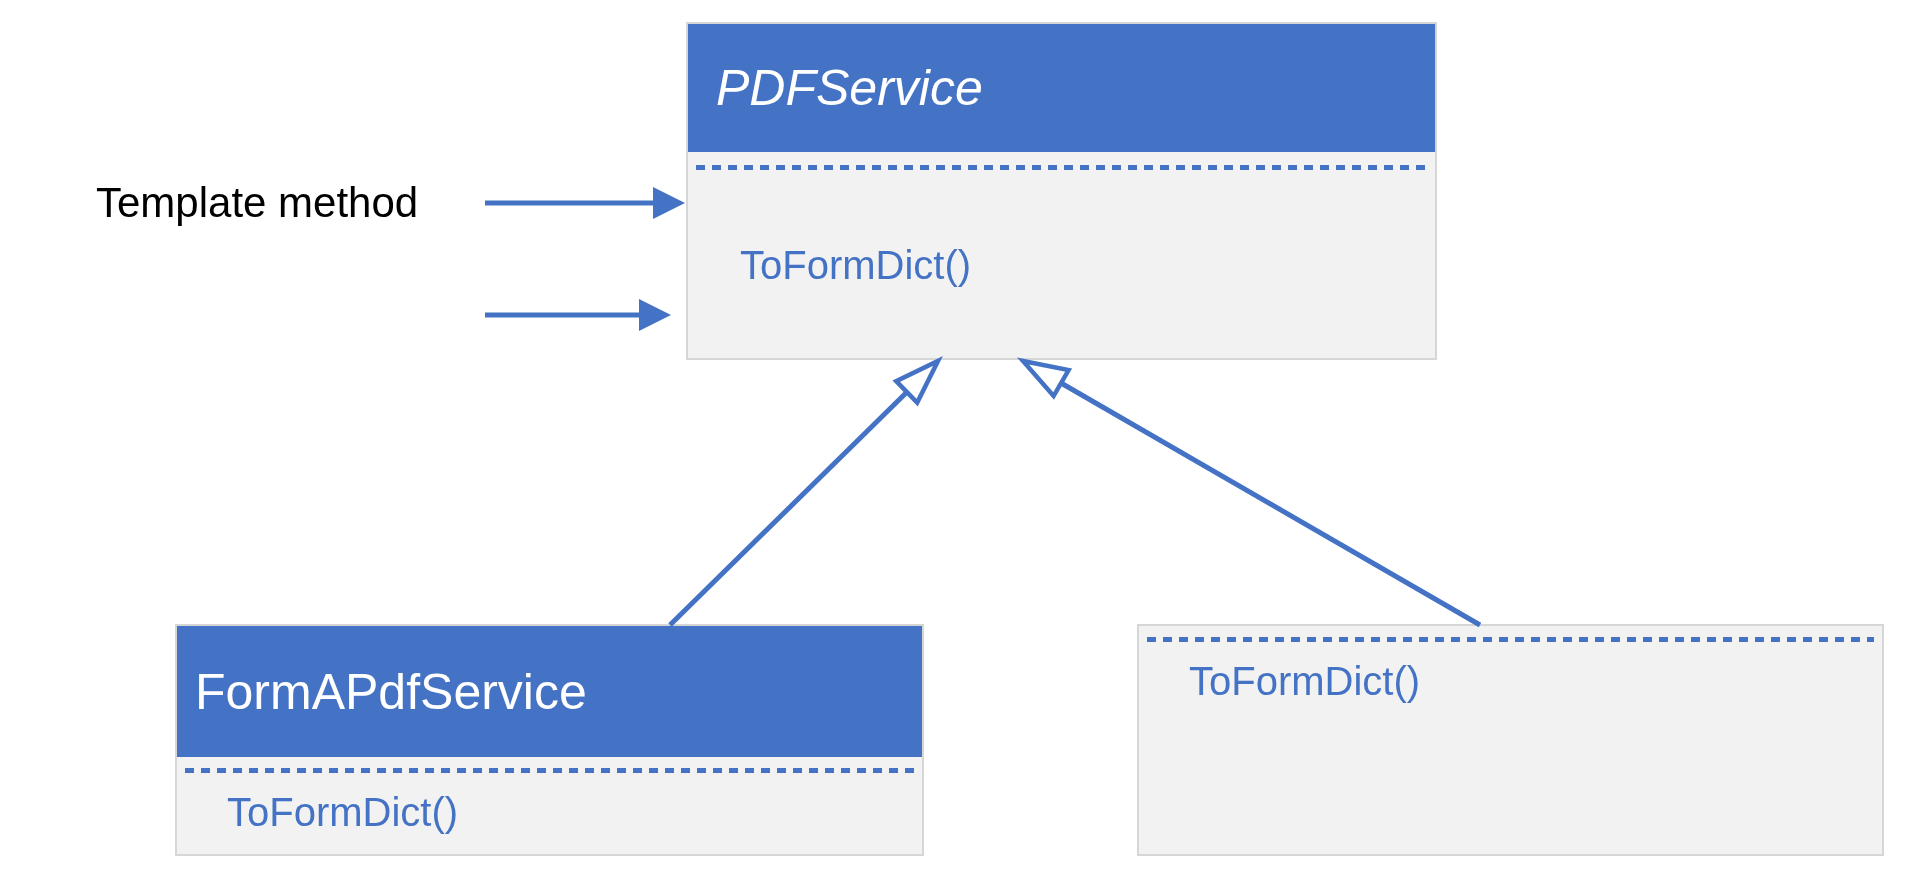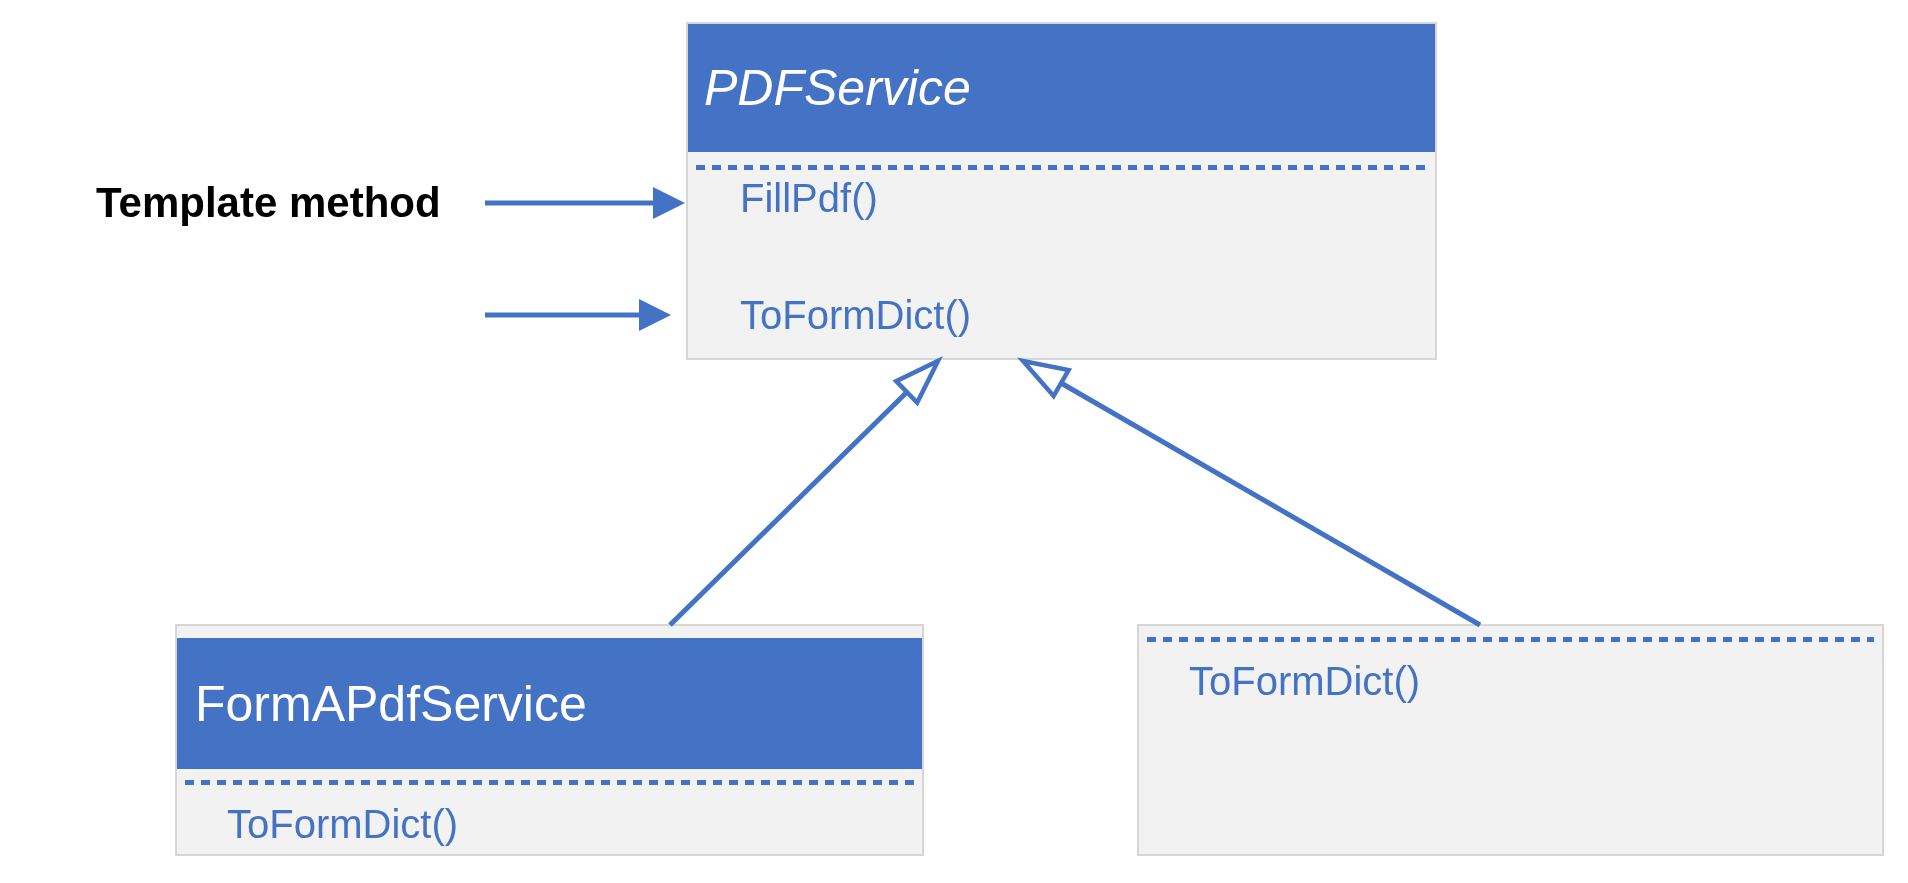--- a/index.html
+++ b/index.html
@@ -25,21 +25,21 @@
   
   .uml-class {
     position: absolute;
     border: 2px solid var(--box-border);
     background: var(--body-fill);
   }
   .uml-header {
     background: var(--header-fill);
     display: flex;
     align-items: center;
-    padding-left: 16px;
+    padding-left: 28px;
   }
   .class-name {
     color: #ffffff;
     font-size: 50px;
     letter-spacing: 0px;
     white-space: nowrap;
   }
   .abstract-name { font-style: italic; }
 
   .dashed-separator {
@@ -62,32 +62,32 @@
 
   
   .box-pdfservice { left: 686px; top: 22px; width: 751px; height: 338px; }
   .box-pdfservice .uml-header { height: 128px; }
   .box-pdfservice .method-first  { margin: 6px 0 0 52px; }
   .box-pdfservice .method-second { margin: 73px 0 0 52px; }
 
   
   .box-forma { left: 175px;  top: 624px; width: 749px; height: 232px; }
   .box-formb { left: 1137px; top: 624px; width: 747px; height: 232px; }
-  .box-forma .uml-header, .box-formb .uml-header { height: 131px; padding-left: 18px; margin-top: 12px; }
+  .box-forma .uml-header, .box-formb .uml-header { height: 131px; padding-left: 18px; }
   .box-forma .method-first, .box-formb .method-first { margin: 17px 0 0 50px; }
 
   
   .annotation {
     position: absolute;
     color: var(--label-text);
     font-size: 42px;
     line-height: 52px;
     white-space: nowrap;
   }
-  .annotation-template  { left: 96px; top: 177px; font-weight: bold; }
+  .annotation-template  { left: 96px; top: 177px; }
   .annotation-primitive { left: 95px; top: 289px; }
 
   
   .arrow-layer {
     position: absolute;
     left: 0; top: 0;
     width: 1908px;
     height: 883px;
     pointer-events: none;
   }
@@ -111,21 +111,20 @@
 <body>
 
 <div class="canvas">
 
   <div class="uml-class box-pdfservice">
     <div class="uml-header">
       <span class="class-name abstract-name">PDFService</span>
     </div>
     <div class="uml-body">
       <div class="dashed-separator"></div>
-      <div class="method method-first">FillPdf()</div>
       <div class="method method-second">ToFormDict()</div>
     </div>
   </div>
 
   <div class="uml-class box-forma">
     <div class="uml-header">
       <span class="class-name">FormAPdfService</span>
     </div>
     <div class="uml-body">
       <div class="dashed-separator lower"></div>

